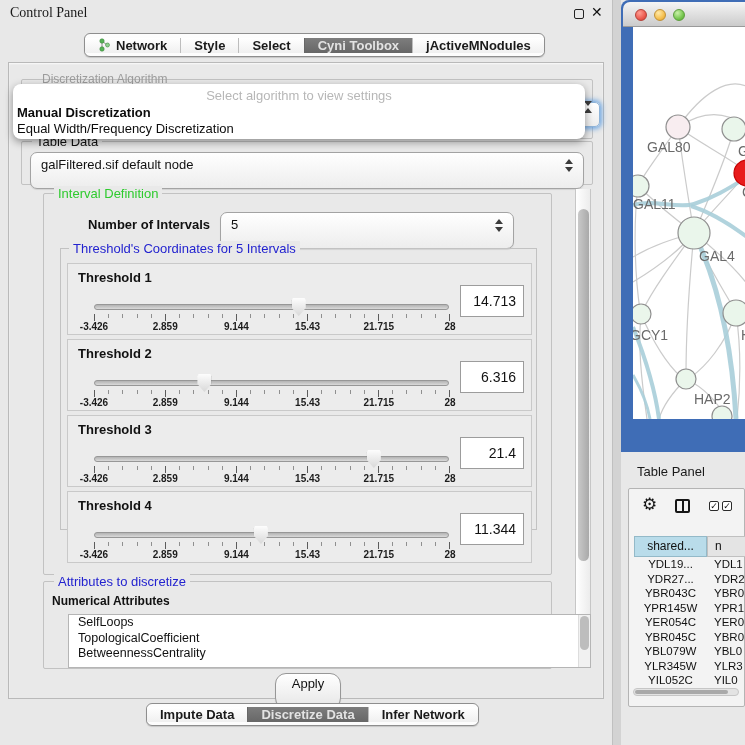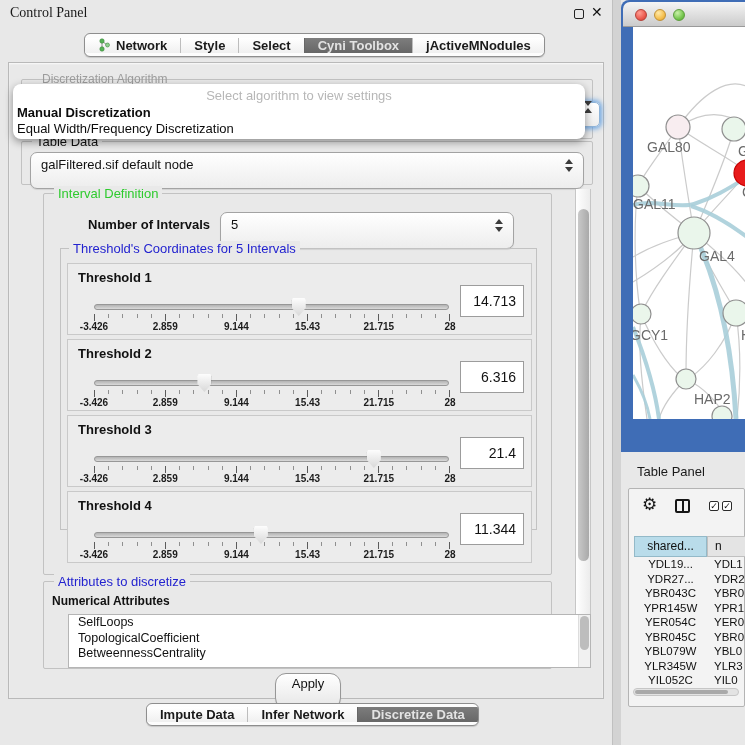--- a/index.html
+++ b/index.html
@@ -287,25 +287,25 @@
       </div>
     </div>
 
     <div id="apply-btn">Apply</div>
   </div>
 
   <div class="tab-bar" id="bottom-tabs">
     <div class="tab-seg">
         <span>Impute Data</span>
       </div>
-    <div class="tab-seg">
-        <span>Infer Network</span>
-      </div>
     <div class="tab-seg selected">
         <span>Discretize Data</span>
+      </div>
+    <div class="tab-seg">
+        <span>Infer Network</span>
       </div>
   </div>
 </div>
 
 <div id="divider"></div>
 
 <div id="net-window">
   <div id="net-titlebar">
     <div class="light" id="light-red"></div>
     <div class="light" id="light-yellow"></div>

